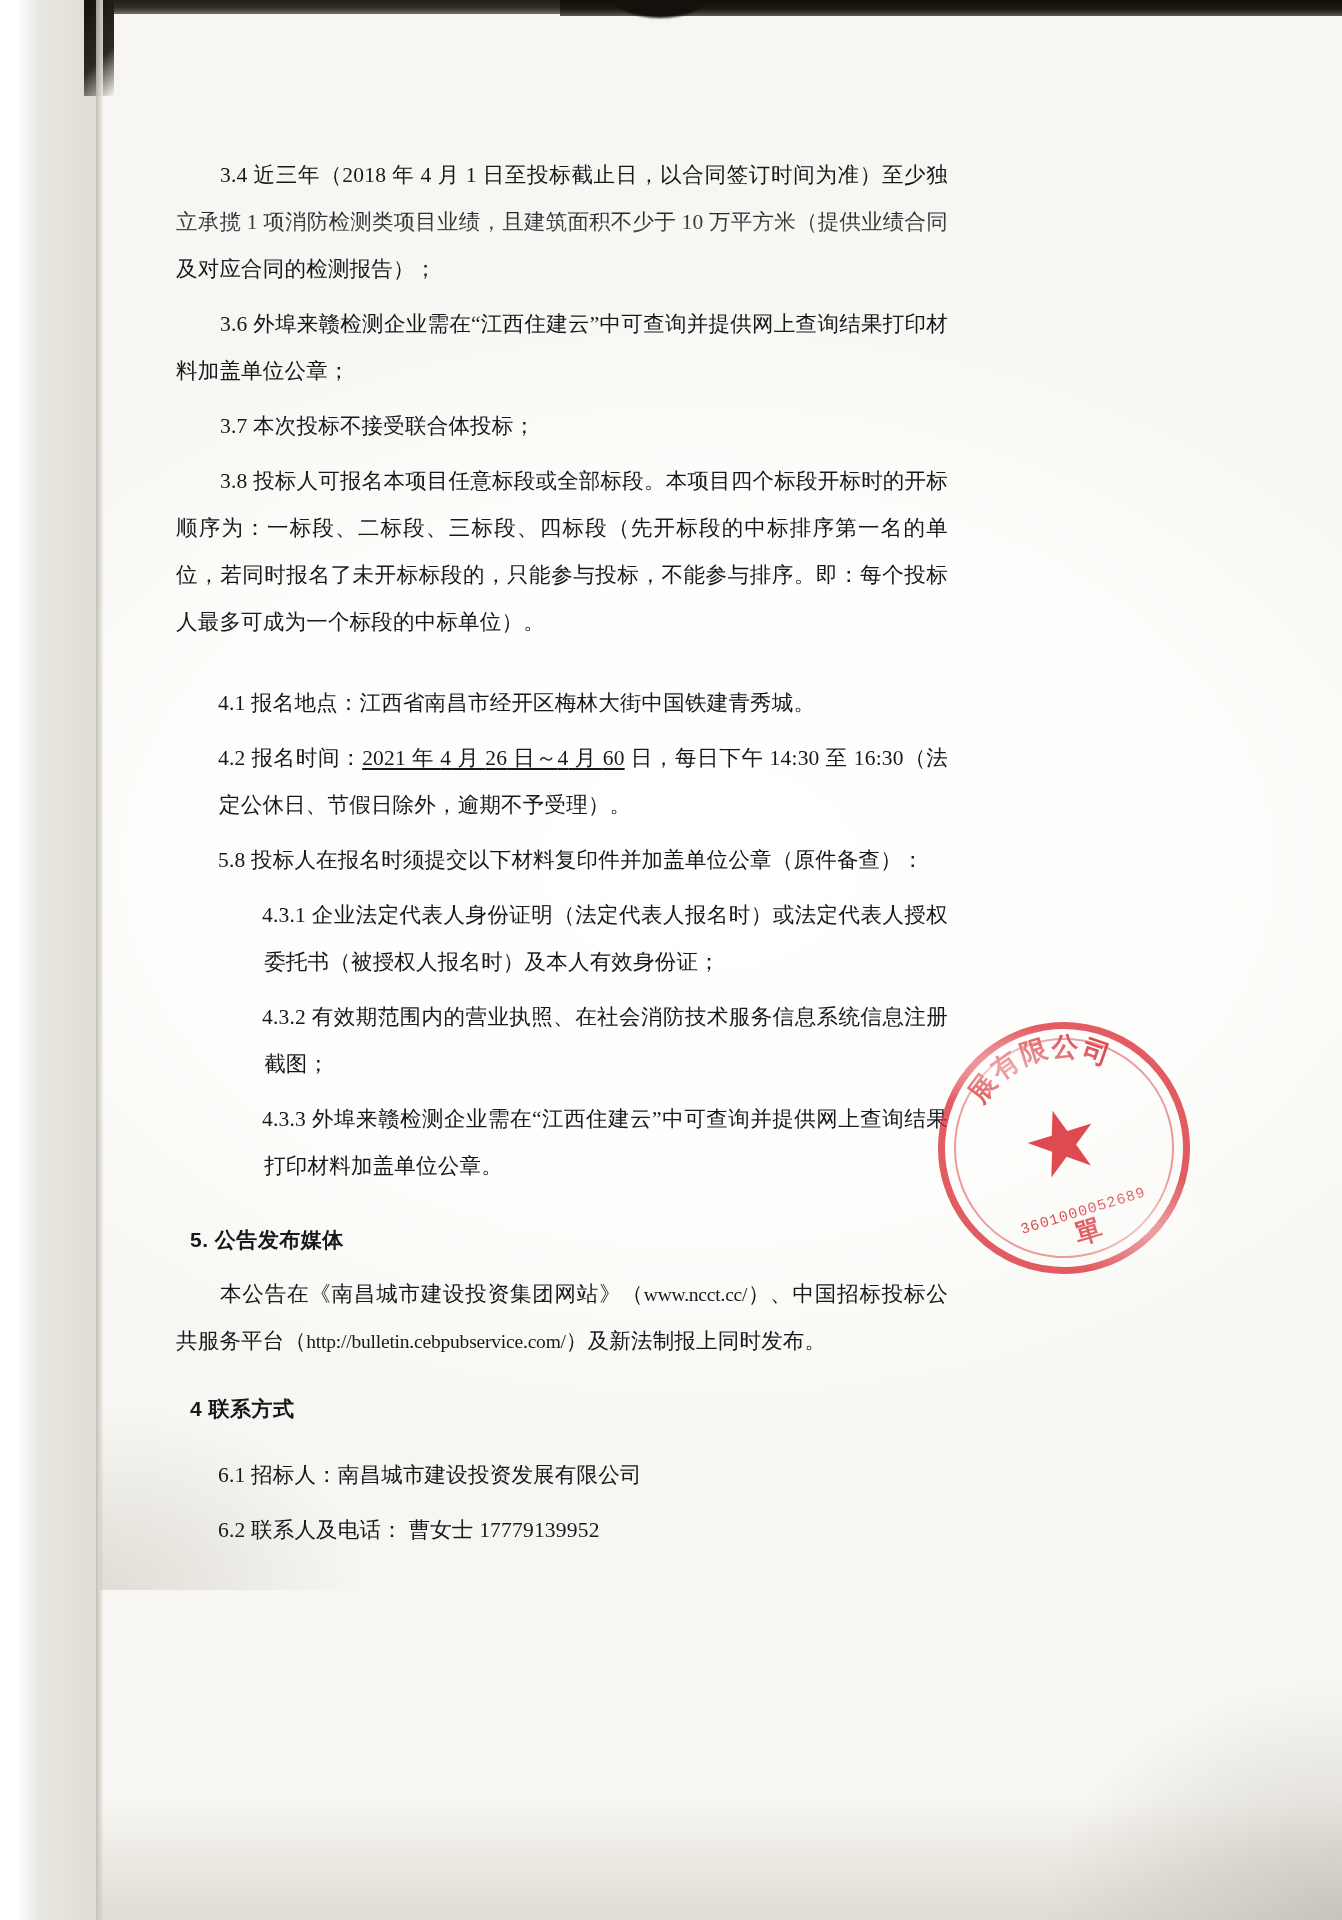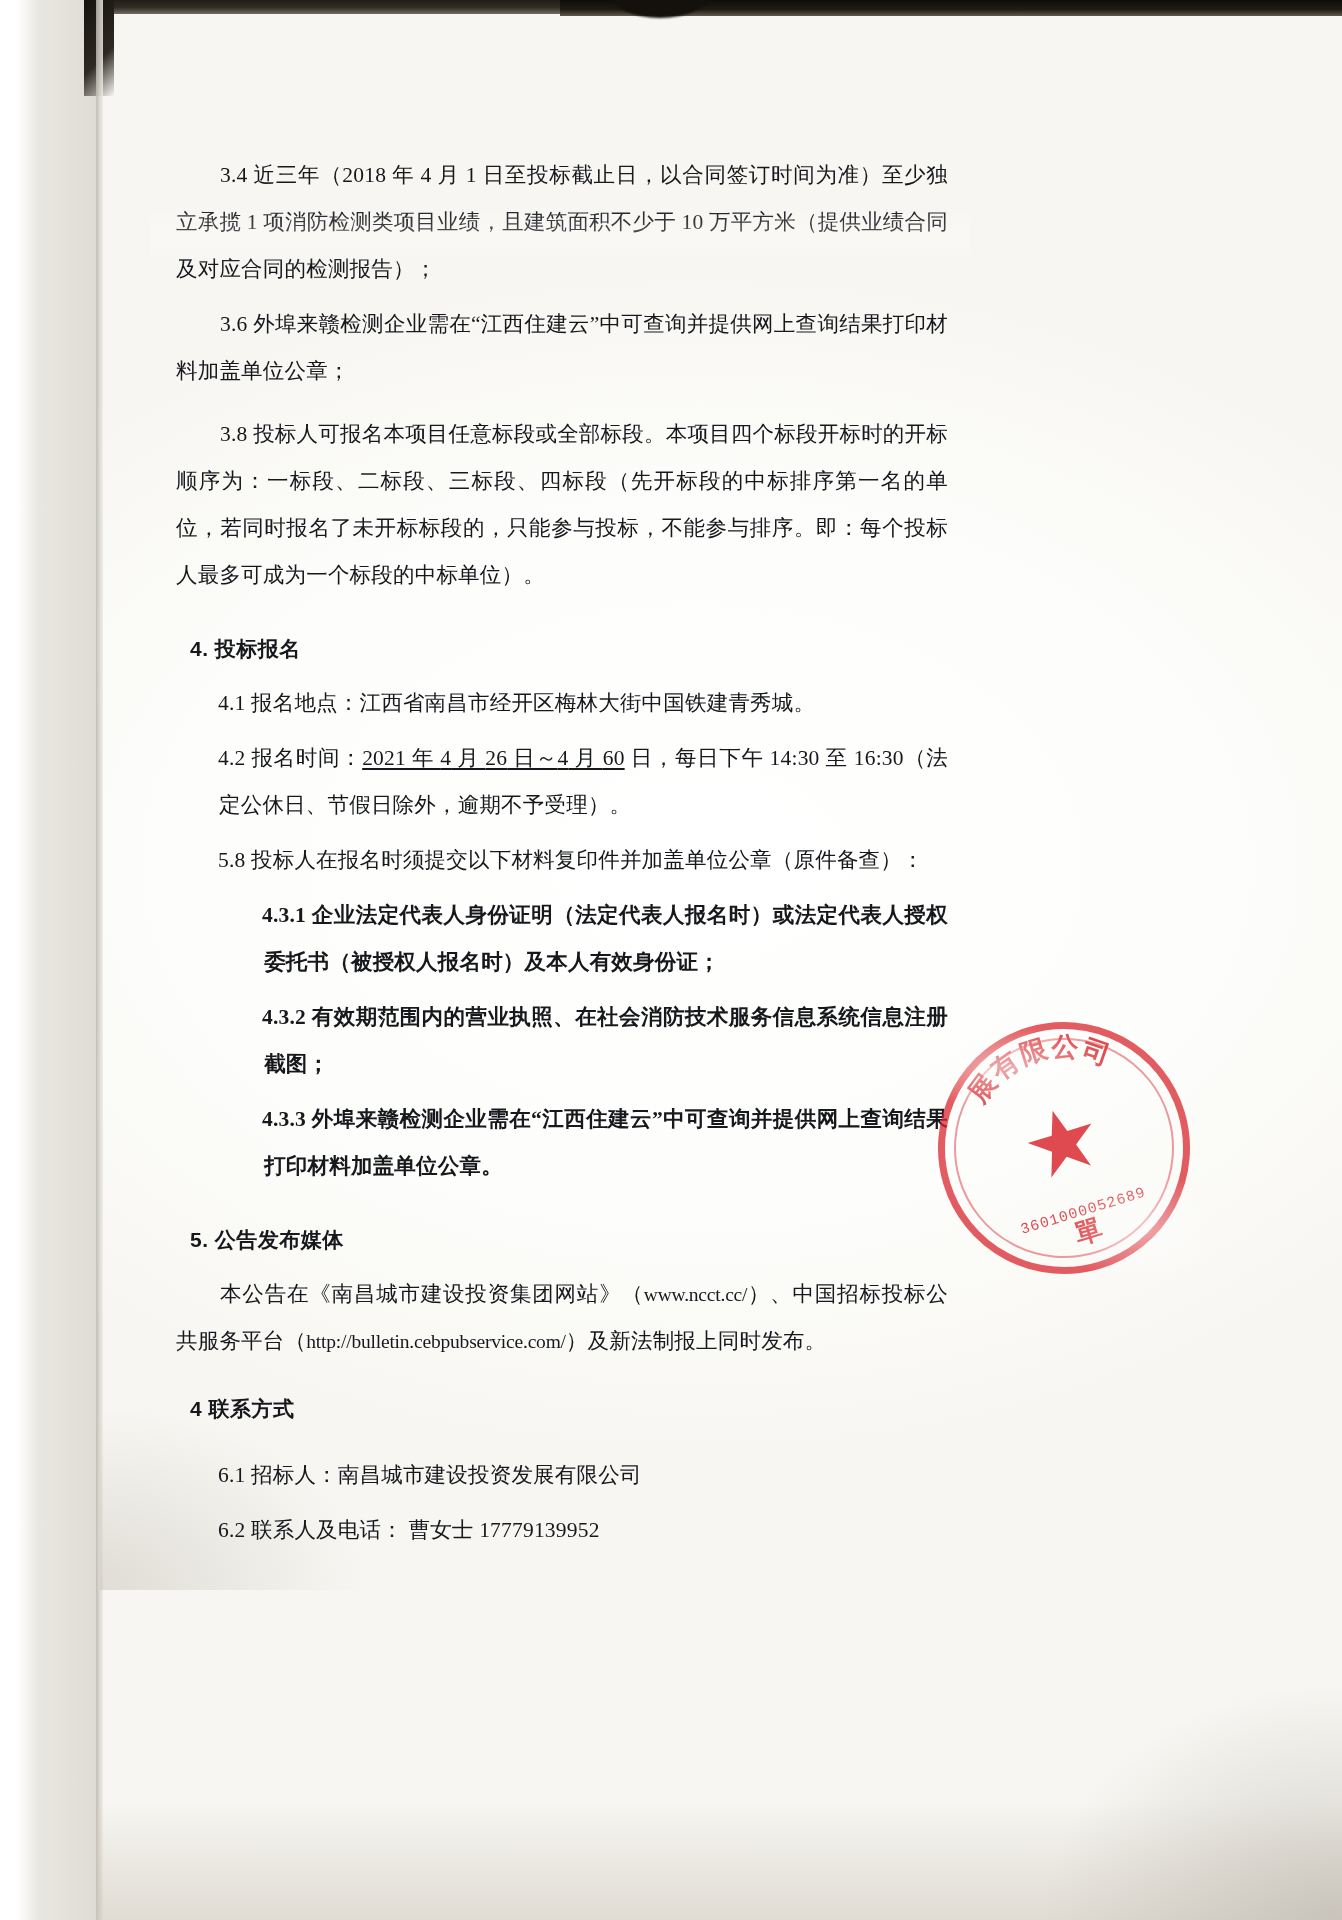--- a/index.html
+++ b/index.html
@@ -106,21 +106,20 @@
     text-justify: inter-ideograph;
   }
   .p-ind { text-indent: 2.05em; }
   .hang {
     padding-left: 2.0em;
     text-indent: -0.05em;
   }
   .hang2 {
     padding-left: 4.1em;
     text-indent: -0.1em;
-    font-weight: bold;
   }
   .heading {
     font-weight: bold;
     font-family: "Liberation Sans", "DejaVu Sans", sans-serif;
     font-size: 21px;
     letter-spacing: .5px;
     margin-left: 14px;
   }
   .gap-s { height: 8px; }
   .gap-m { height: 20px; }
@@ -213,25 +212,25 @@
 <div class="smudge2"></div>
 <div class="corner-smudge"></div>
 
 <div class="doc">
   <div class="content">
 
     <p class="p-ind">3.4 近三年（2018 年 4 月 1 日至投标截止日，以合同签订时间为准）至少独立承揽 1 项消防检测类项目业绩，且建筑面积不少于 10 万平方米（提供业绩合同及对应合同的检测报告）；</p>
     <div class="gap-s"></div>
     <p class="p-ind">3.6 外埠来赣检测企业需在“江西住建云”中可查询并提供网上查询结果打印材料加盖单位公章；</p>
     <div class="gap-s"></div>
+    <p class="p-ind">3.7 本次投标不接受联合体投标；</p>
     <div class="gap-s"></div>
     <p class="p-ind">3.8 投标人可报名本项目任意标段或全部标段。本项目四个标段开标时的开标顺序为：一标段、二标段、三标段、四标段（先开标段的中标排序第一名的单位，若同时报名了未开标标段的，只能参与投标，不能参与排序。即：每个投标人最多可成为一个标段的中标单位）。</p>
 
     <div class="gap-l"></div>
-    <p class="heading">4. 投标报名</p>
     <div class="gap-s"></div>
 
     <p class="hang">4.1 报名地点：江西省南昌市经开区梅林大街中国铁建青秀城。</p>
     <div class="gap-s"></div>
 
     <p class="hang"><span>4.2 报名时间：</span><span class="u">2021</span><span class="u"> 年 </span><span class="u">4</span><span class="u"> 月 </span><span class="u">26</span><span class="u"> 日～</span><span class="u">4</span><span class="u"> 月 </span><span class="u">60</span><span> 日，每日下午 14:30 至 16:30（法定公休日、节假日除外，逾期不予受理）。</span></p>
     <div class="gap-s"></div>
 
     <p class="hang">5.8 投标人在报名时须提交以下材料复印件并加盖单位公章（原件备查）：</p>
     <div class="gap-s"></div>

